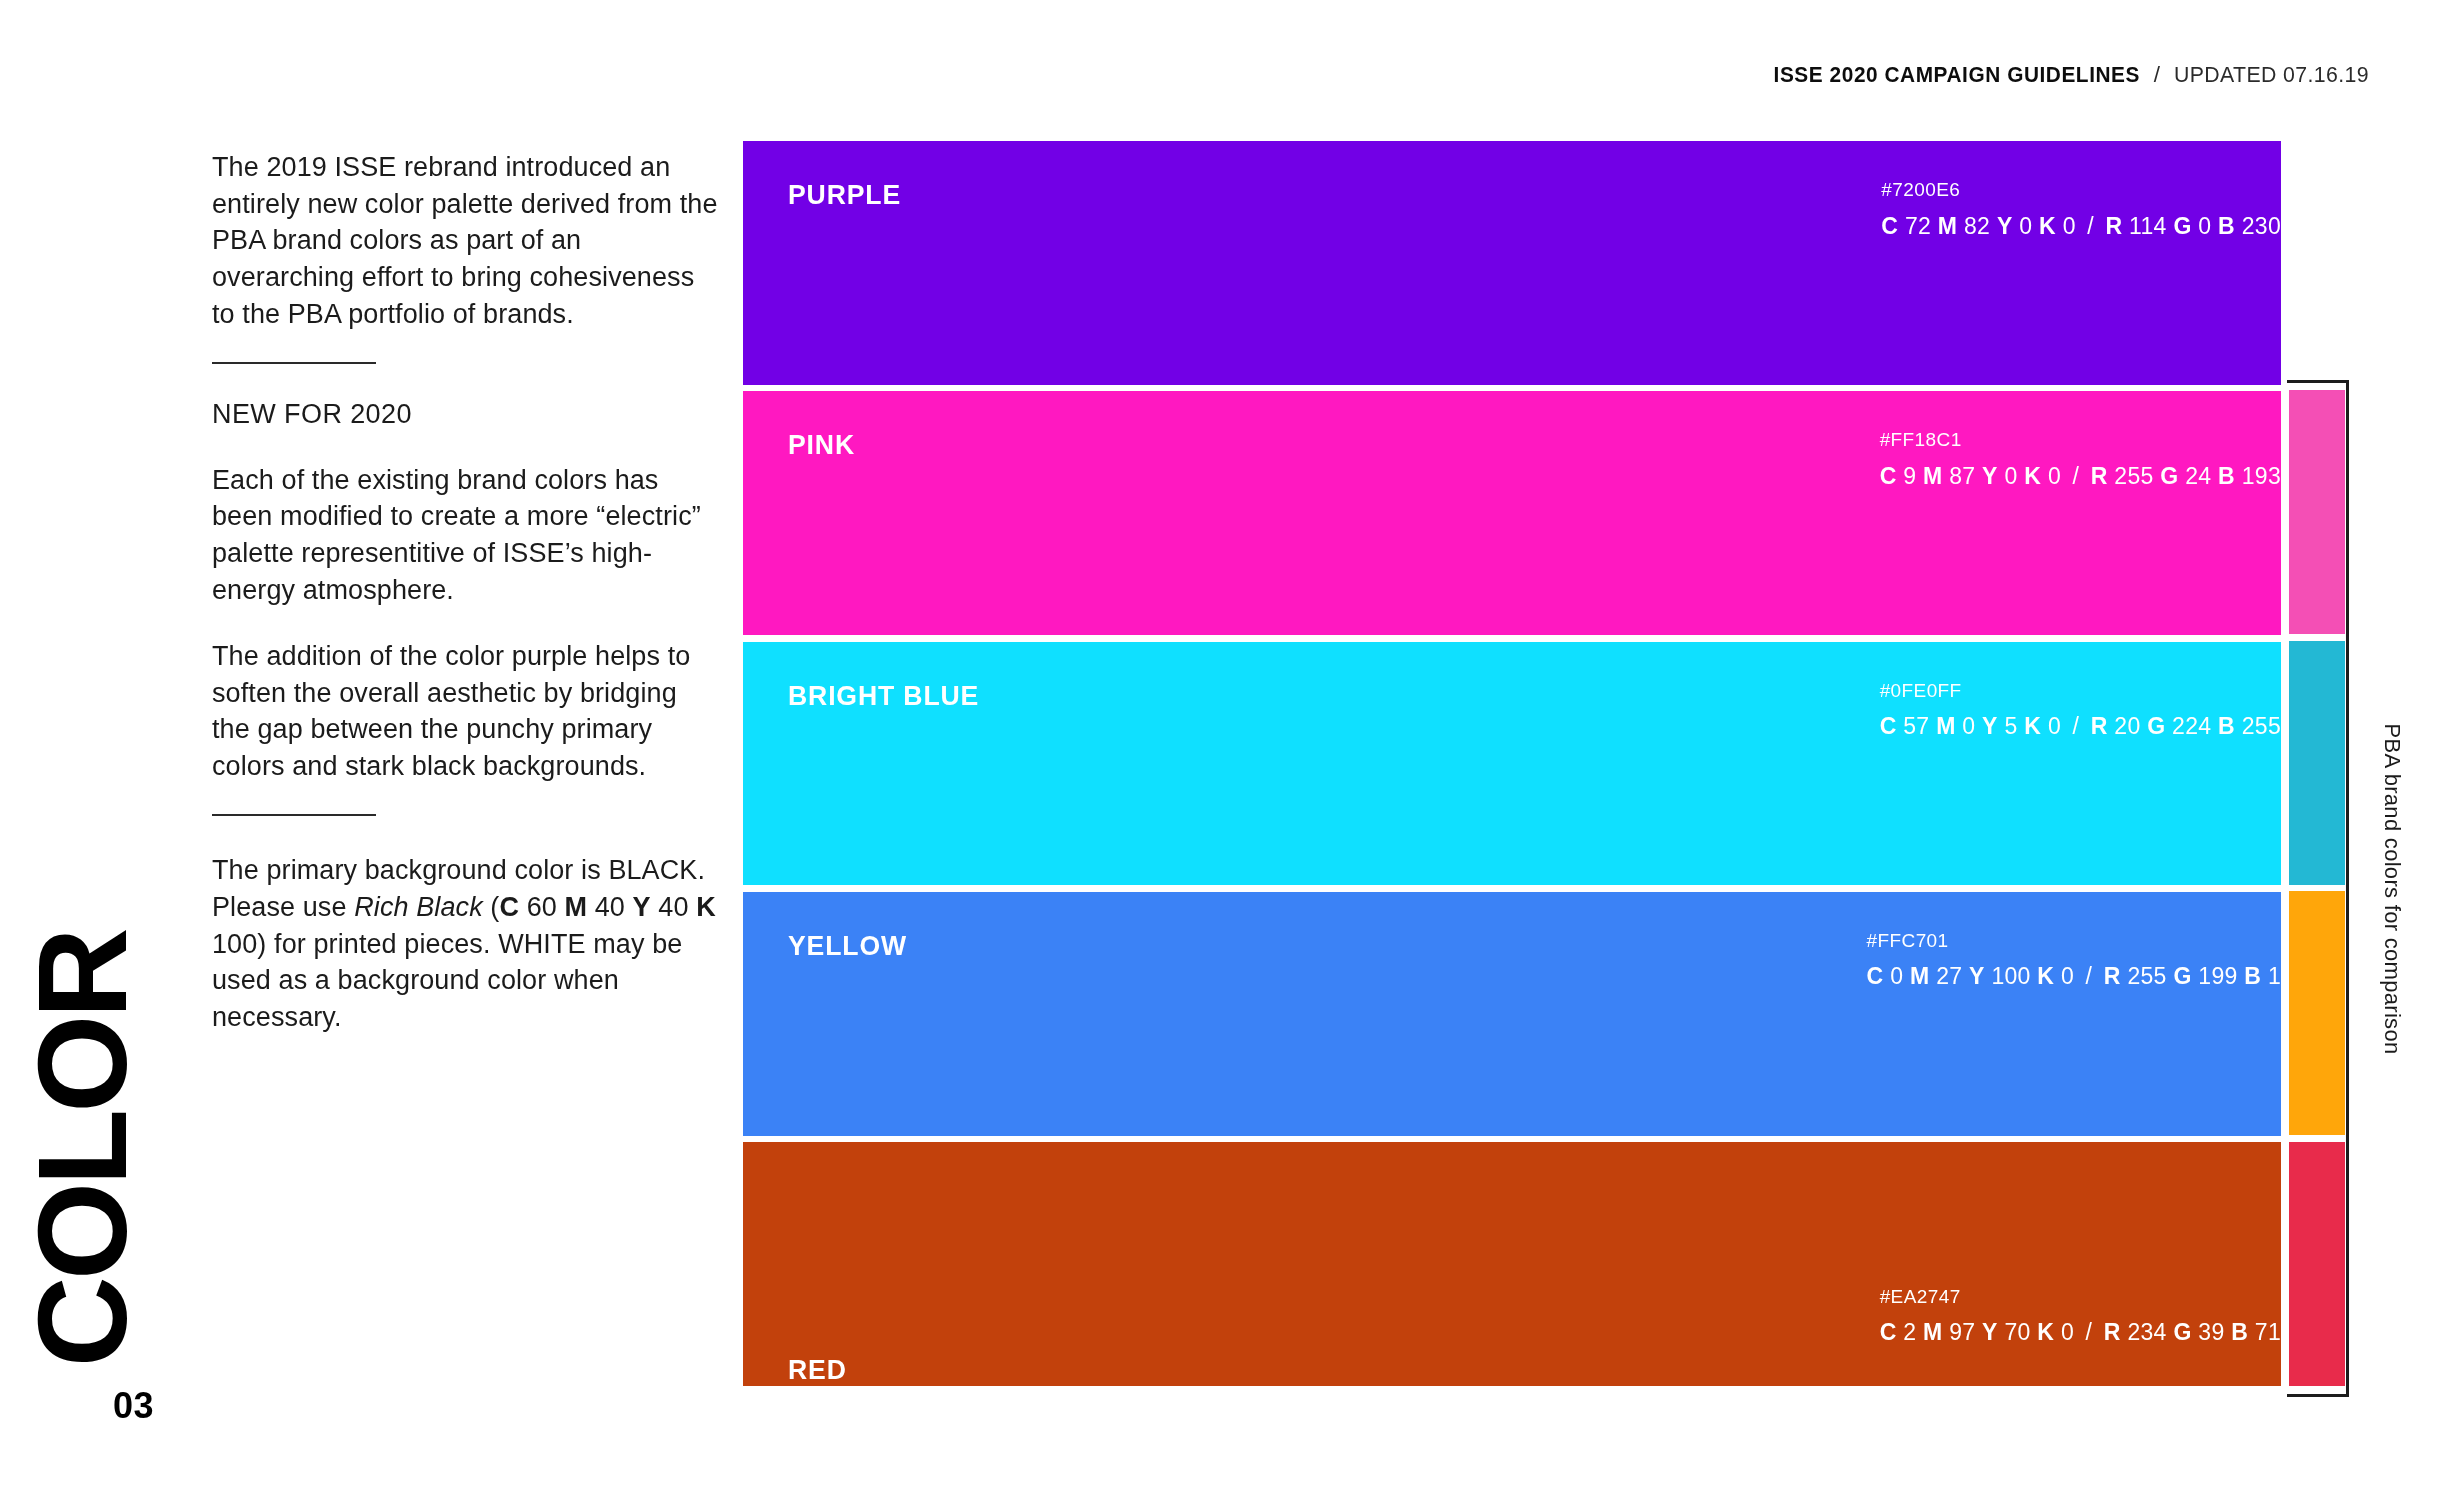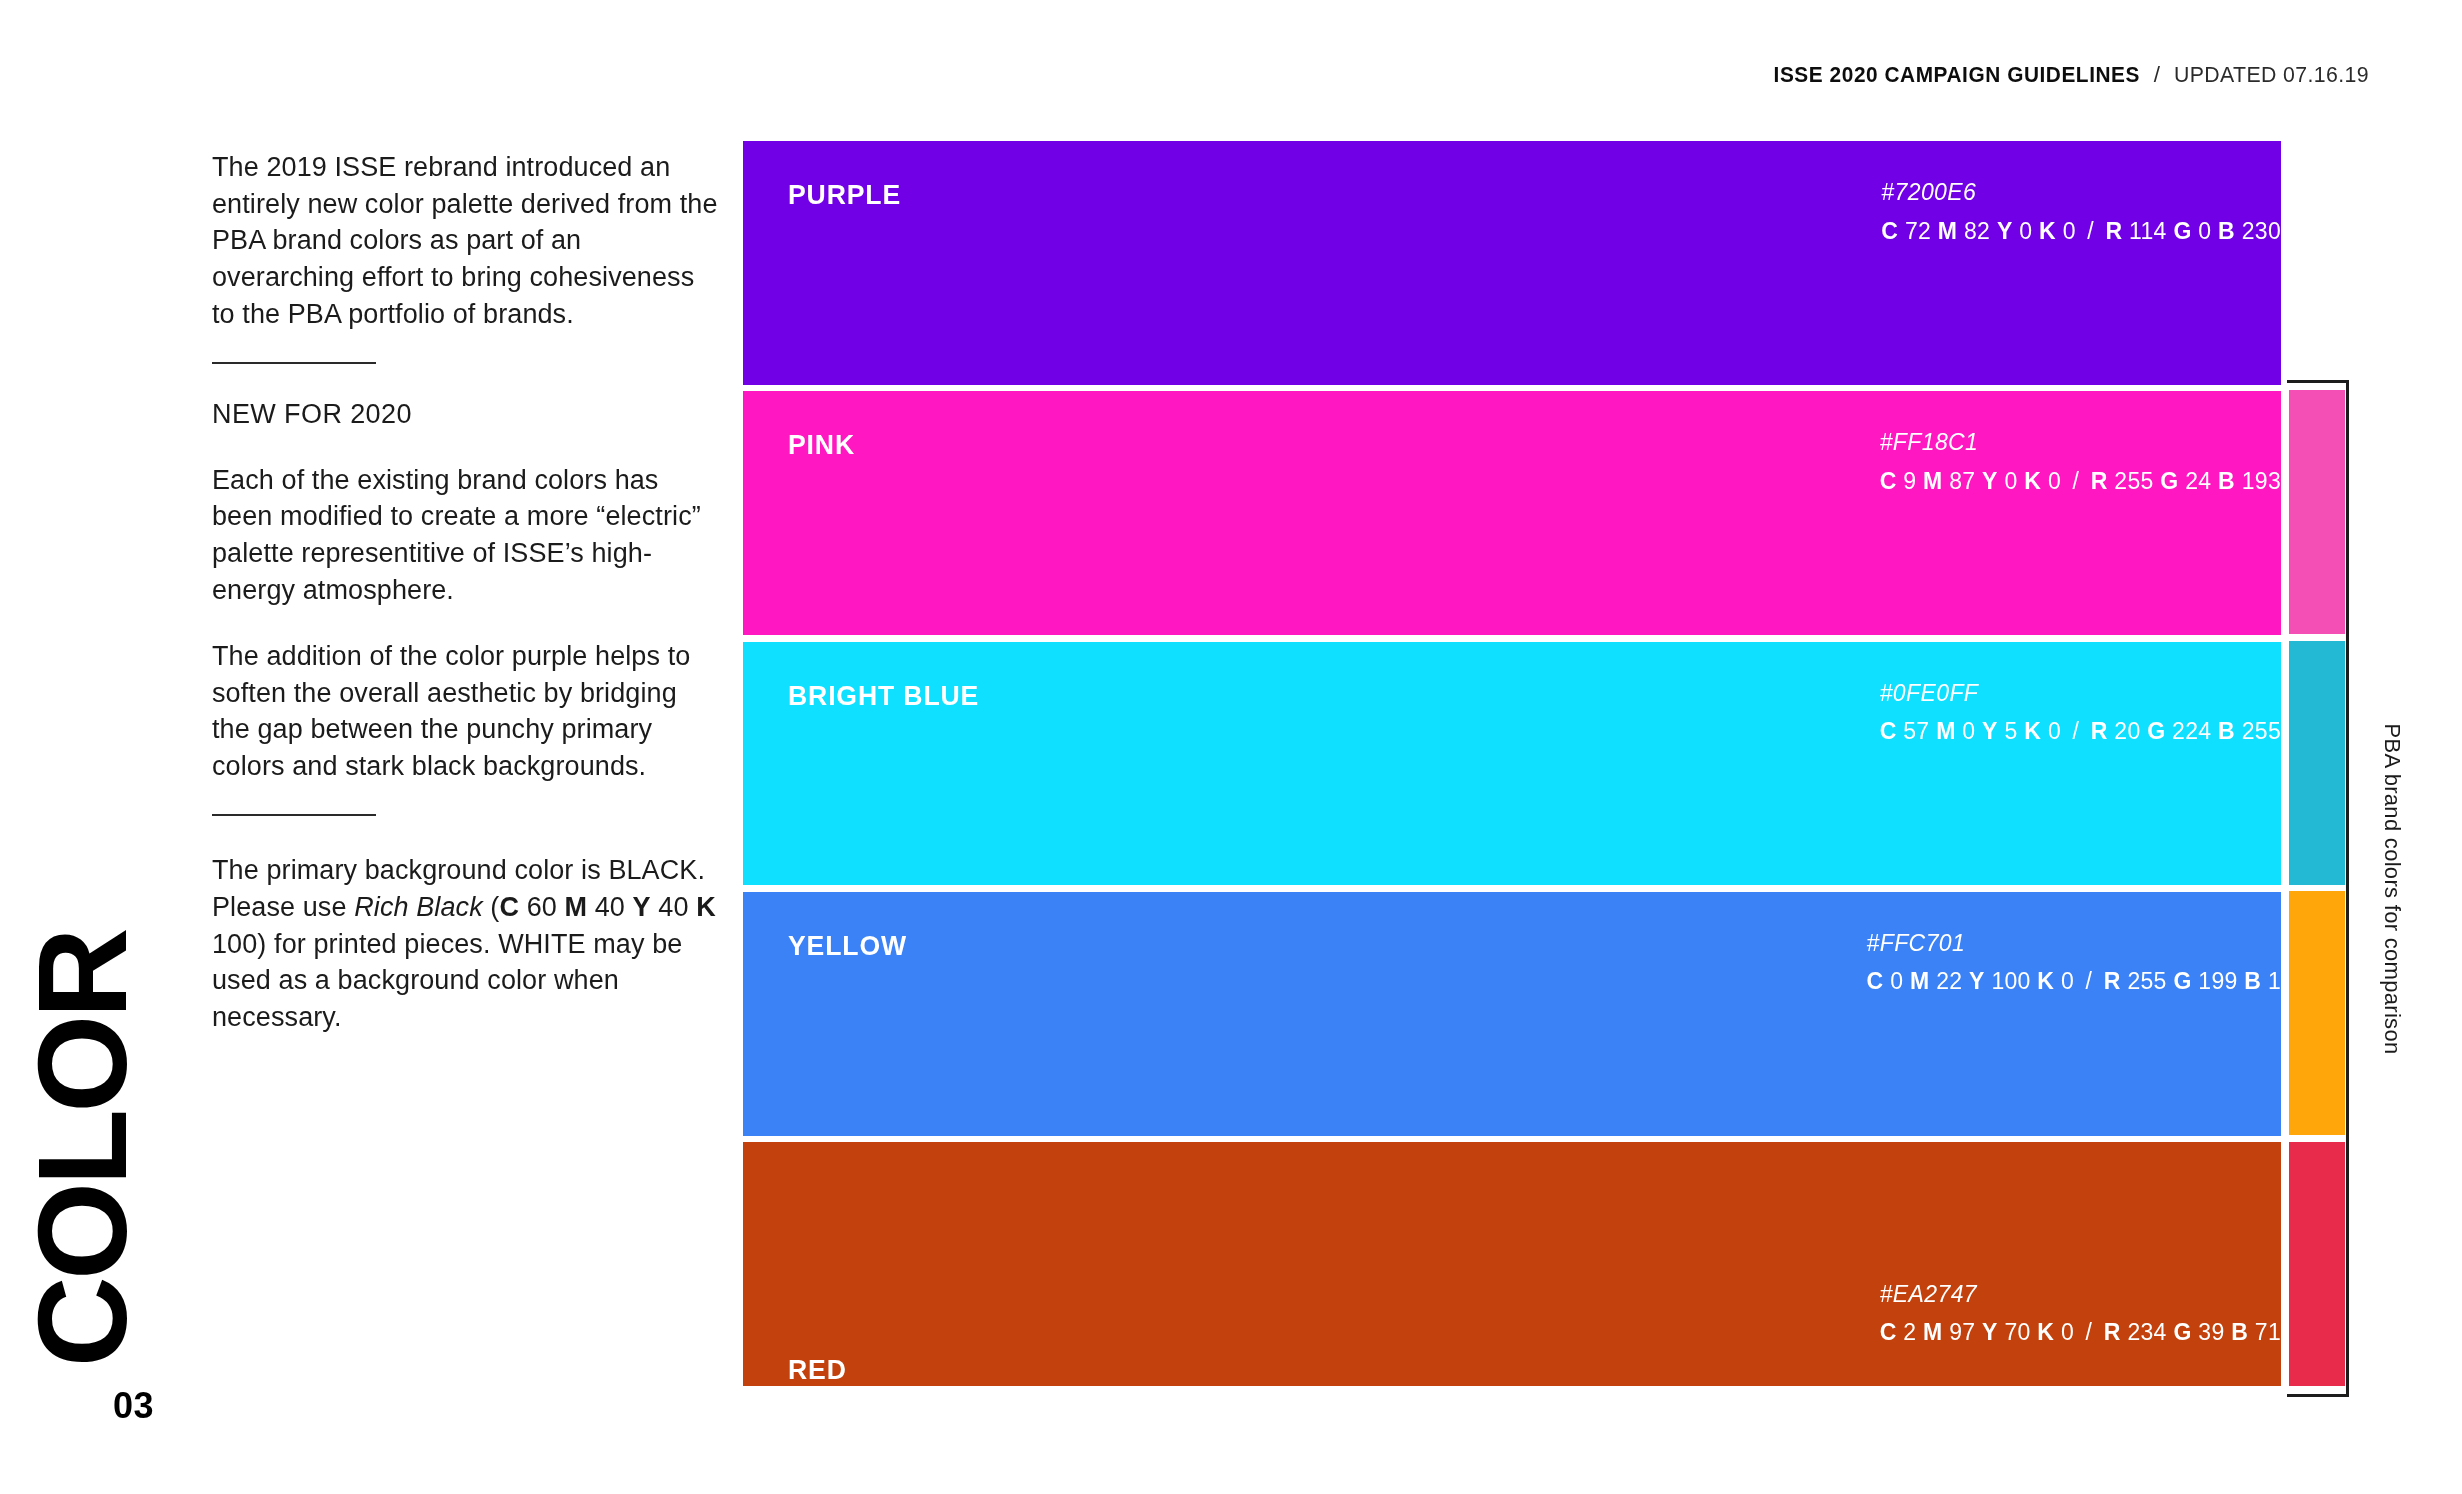--- a/index.html
+++ b/index.html
@@ -139,26 +139,25 @@
     font-weight: 700;
     letter-spacing: 0.9px;
     color: #ffffff;
     transform: scaleX(0.95);
     transform-origin: left center;
   }
   .swatch-values {
     padding-bottom: 40px;
   }
   .swatch-hex {
-    font-size: 23px;
+    font-size: 19px;
     font-weight: 400;
     letter-spacing: 0.4px;
     color: #ffffff;
     margin-bottom: 11.5px;
-    font-style: italic;
   }
   .swatch-codes {
     font-size: 23px;
     letter-spacing: 0.3px;
     color: #ffffff;
     white-space: nowrap;
   }
   .swatch-codes b { font-weight: 700; }
   .swatch-codes .slash { padding: 0 11.5px; font-weight: 400; }
 
@@ -263,21 +262,21 @@
       <div class="swatch-name">BRIGHT BLUE</div>
       <div class="swatch-values">
         <div class="swatch-hex">#0FE0FF</div>
         <div class="swatch-codes"><b>C</b> <span>57</span> <b>M</b> <span>0</span> <b>Y</b> <span>5</span> <b>K</b> <span>0</span><span class="slash">/</span><b>R</b> <span>20</span> <b>G</b> <span>224</span> <b>B</b> <span>255</span></div>
       </div>
     </div>
     <div class="swatch" style="background: #3b82f6;">
       <div class="swatch-name">YELLOW</div>
       <div class="swatch-values">
         <div class="swatch-hex">#FFC701</div>
-        <div class="swatch-codes"><b>C</b> <span>0</span> <b>M</b> <span>22</span> <b>Y</b> <span>100</span> <b>K</b> <span>0</span><span class="slash">/</span><b>R</b> <span>255</span> <b>G</b> <span>199</span> <b>B</b> <span>1</span></div>
+        <div class="swatch-codes"><b>C</b> <span>0</span> <b>M</b> <span>27</span> <b>Y</b> <span>100</span> <b>K</b> <span>0</span><span class="slash">/</span><b>R</b> <span>255</span> <b>G</b> <span>199</span> <b>B</b> <span>1</span></div>
       </div>
     </div>
     <div class="swatch" style="background: #c2410c; align-items: flex-end;">
       <div class="swatch-name">RED</div>
       <div class="swatch-values">
         <div class="swatch-hex">#EA2747</div>
         <div class="swatch-codes"><b>C</b> <span>2</span> <b>M</b> <span>97</span> <b>Y</b> <span>70</span> <b>K</b> <span>0</span><span class="slash">/</span><b>R</b> <span>234</span> <b>G</b> <span>39</span> <b>B</b> <span>71</span></div>
       </div>
     </div>
   </div>

